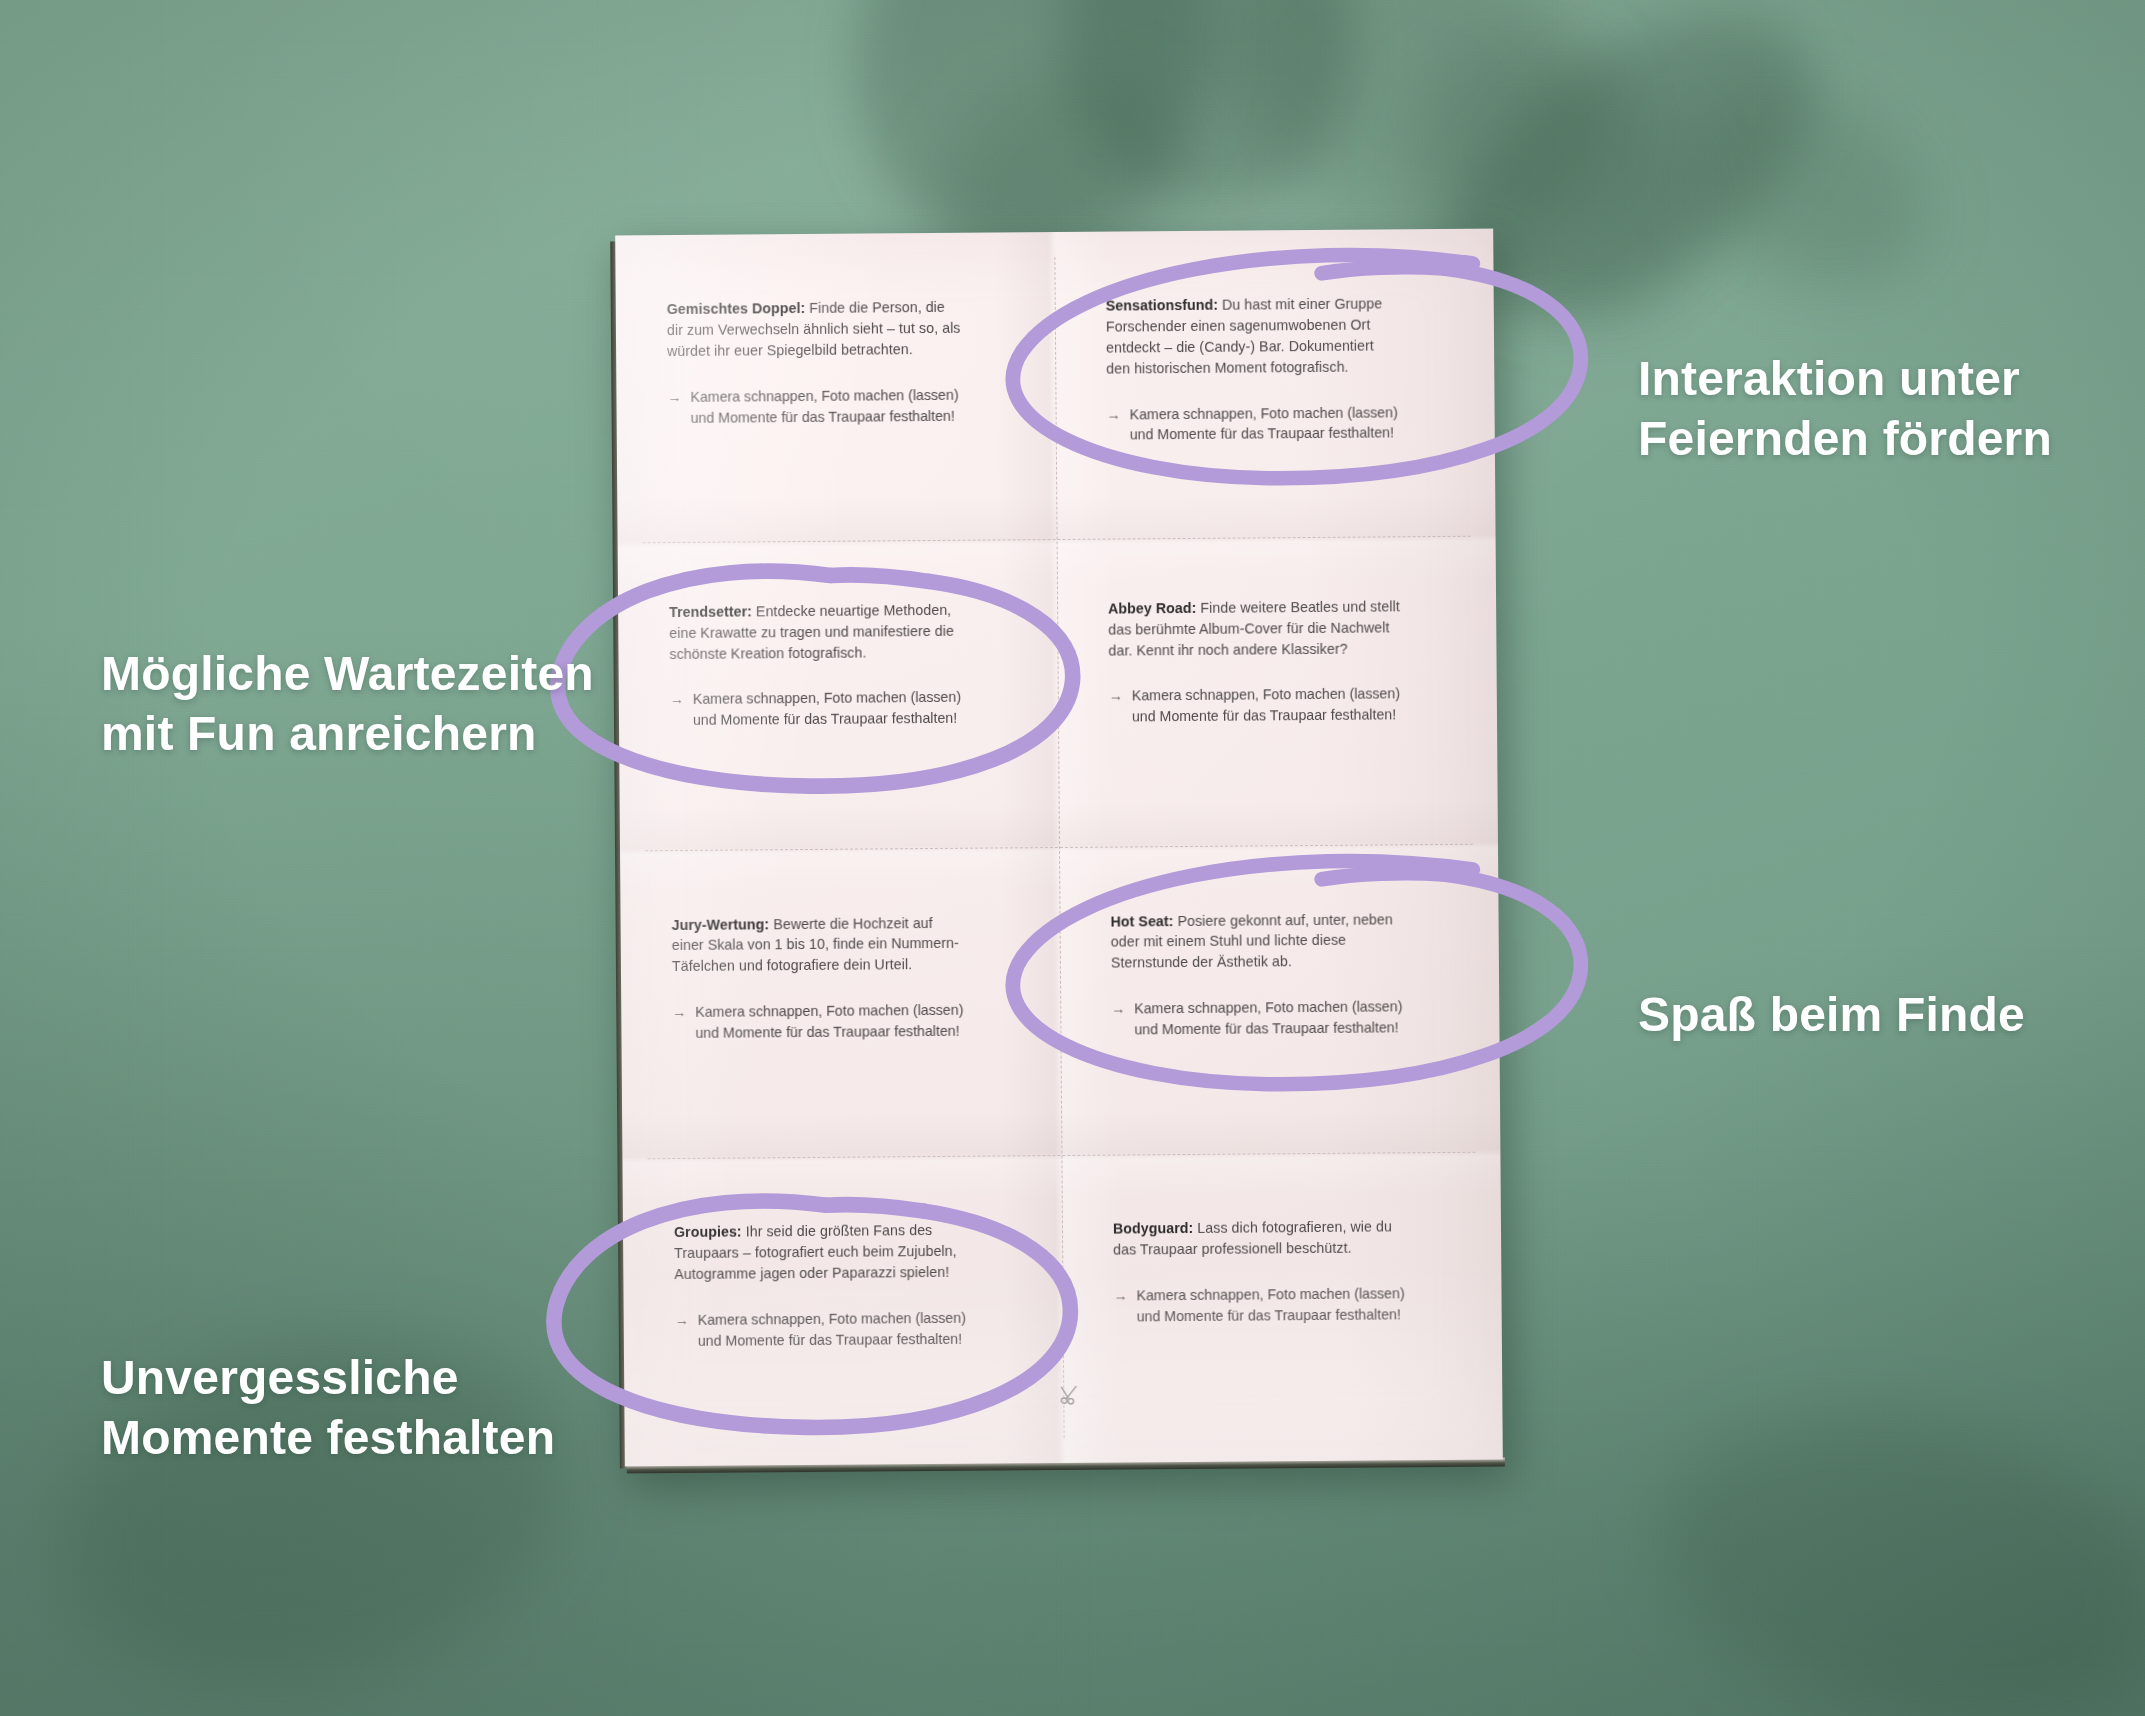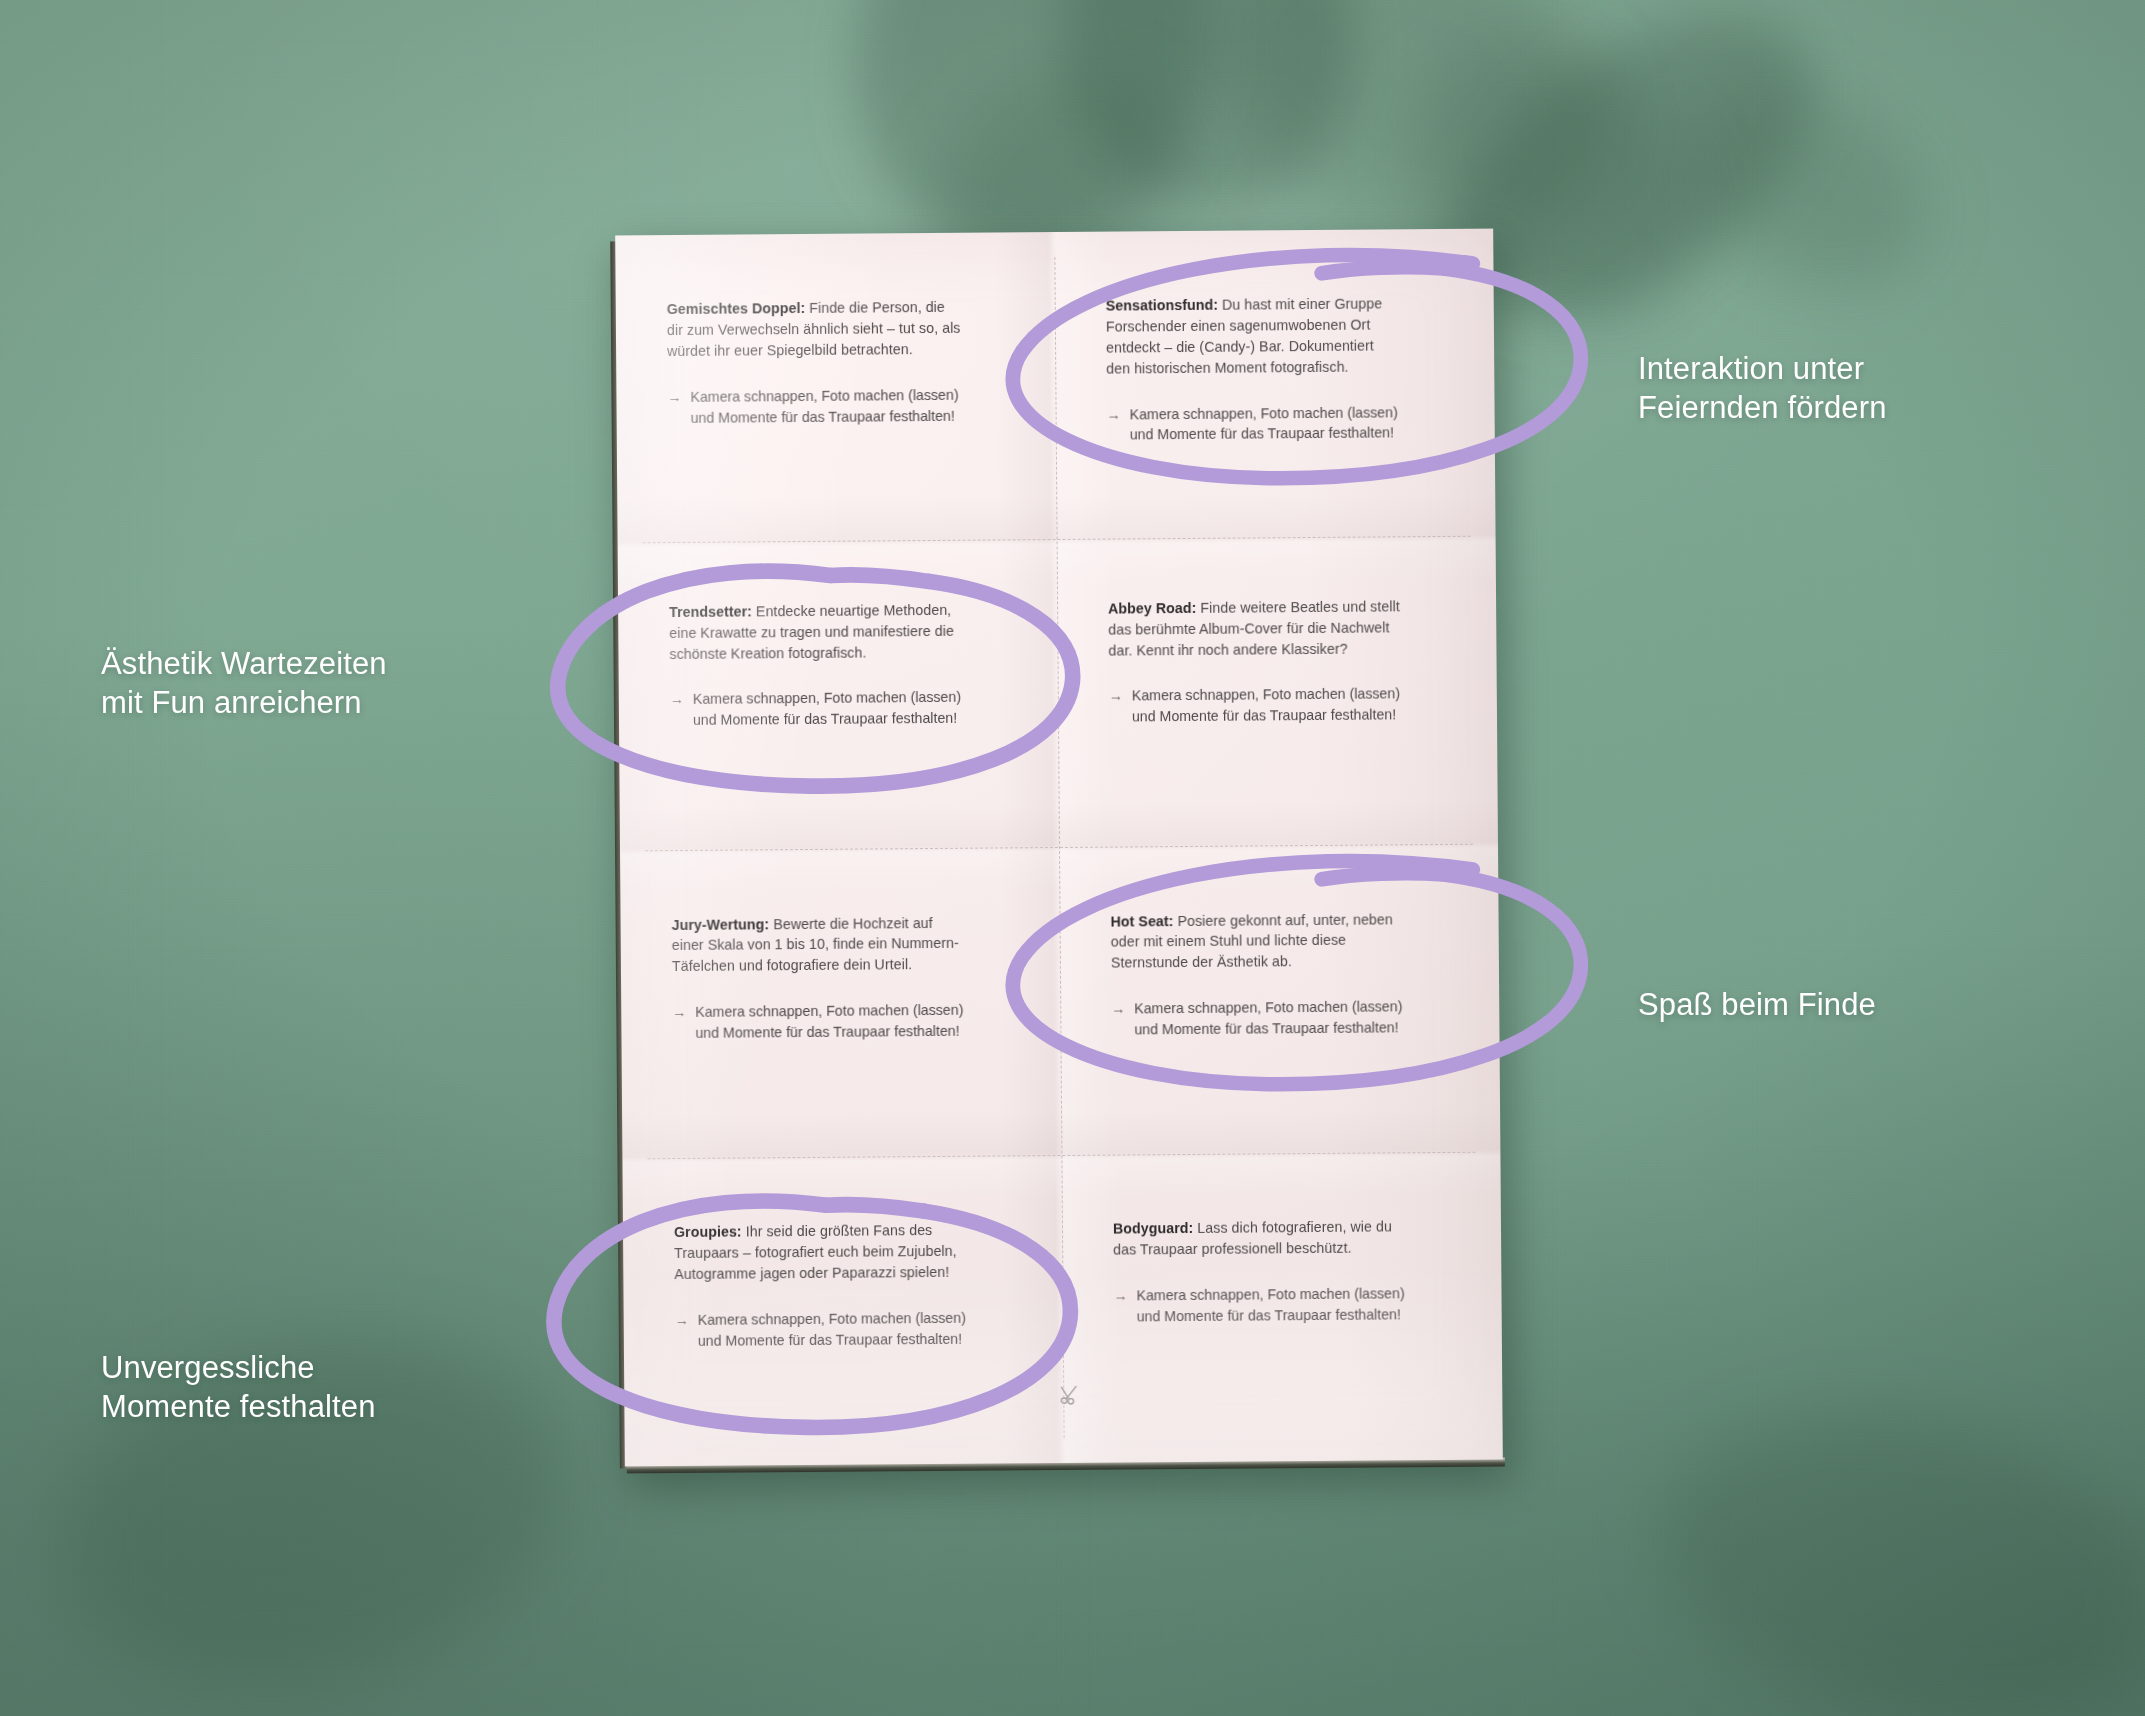--- a/index.html
+++ b/index.html
@@ -99,22 +99,22 @@
   
   .marker{position:absolute;pointer-events:none;}
   .marker svg{display:block;overflow:visible;}
   .mstroke{fill:none;stroke:#b39ad9;stroke-linecap:round;}
 
   
   #scissors{position:absolute;left:433px;top:1151px;color:#8d8787;}
 
   
   .anno{
-    position:absolute;color:#ffffff;font-weight:normal;
-    font-size:31px;line-height:1.26;letter-spacing:.004em;
+    position:absolute;color:#ffffff;font-weight:bold;
+    font-size:48px;line-height:1.26;letter-spacing:.004em;
     text-shadow:0 2px 6.8px rgba(40,70,56,.33);
     white-space:pre-line;
   }
   #anno-left-1{left:101px;top:644px;}
   #anno-left-2{left:101px;top:1324px;margin-top:24px;}
   #anno-right-1{left:1638px;top:349px;}
   #anno-right-2{left:1638px;top:985px;}
 </style>
 </head>
 <body>
@@ -271,20 +271,20 @@
 
   <div class="marker" style="left:534px;top:1178px;">
     <svg width="546" height="263" viewBox="0 0 560 270">
       <path class="mstroke" stroke-width="16" d="M300 28 C150 8 40 58 22 132 C4 210 120 254 280 256 C432 258 542 212 550 144 C556 88 492 48 400 34"></path>
       <path class="mstroke" stroke-width="16" d="M400 34 C360 28 330 26 300 28"></path>
     </svg>
   </div>
 
   <div class="anno" id="anno-right-1">Interaktion unter
 Feiernden fördern</div>
-  <div class="anno" id="anno-left-1">Ästhetik Wartezeiten
+  <div class="anno" id="anno-left-1">Mögliche Wartezeiten
 mit Fun anreichern</div>
   <div class="anno" id="anno-right-2">Spaß beim Finde</div>
   <div class="anno" id="anno-left-2">Unvergessliche
 Momente festhalten</div>
 
 </div>
 
 
 </body></html>

